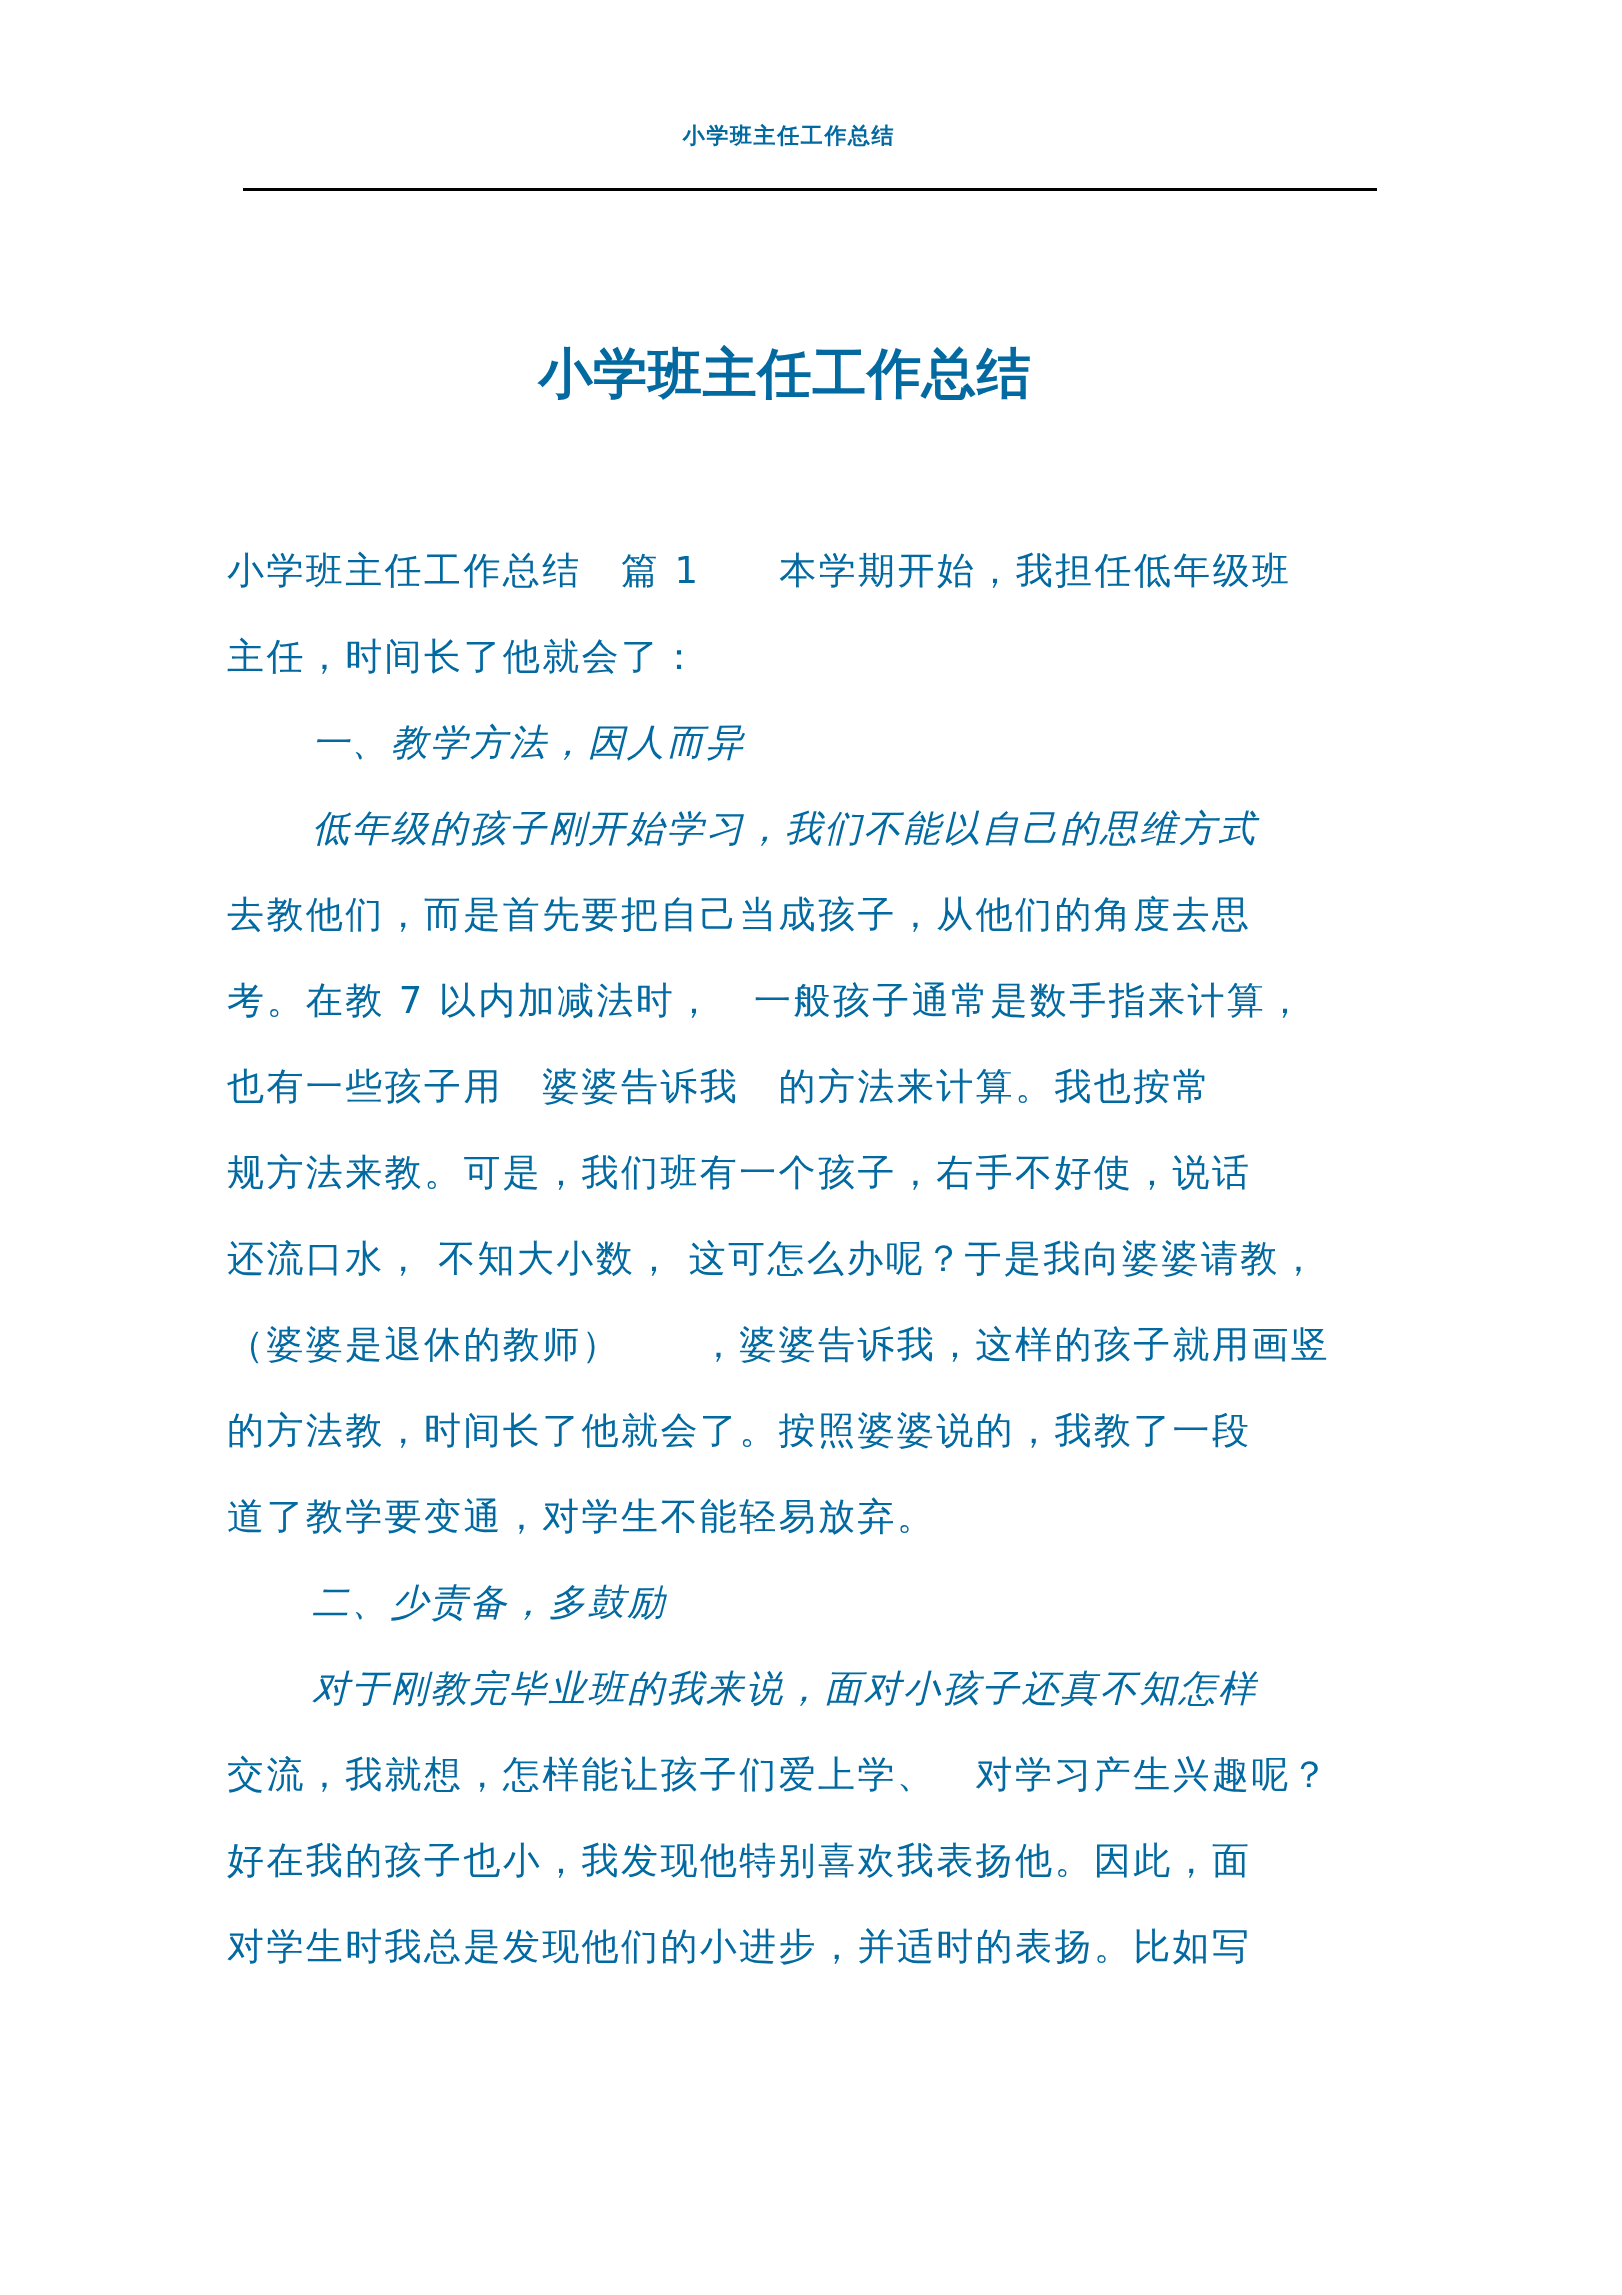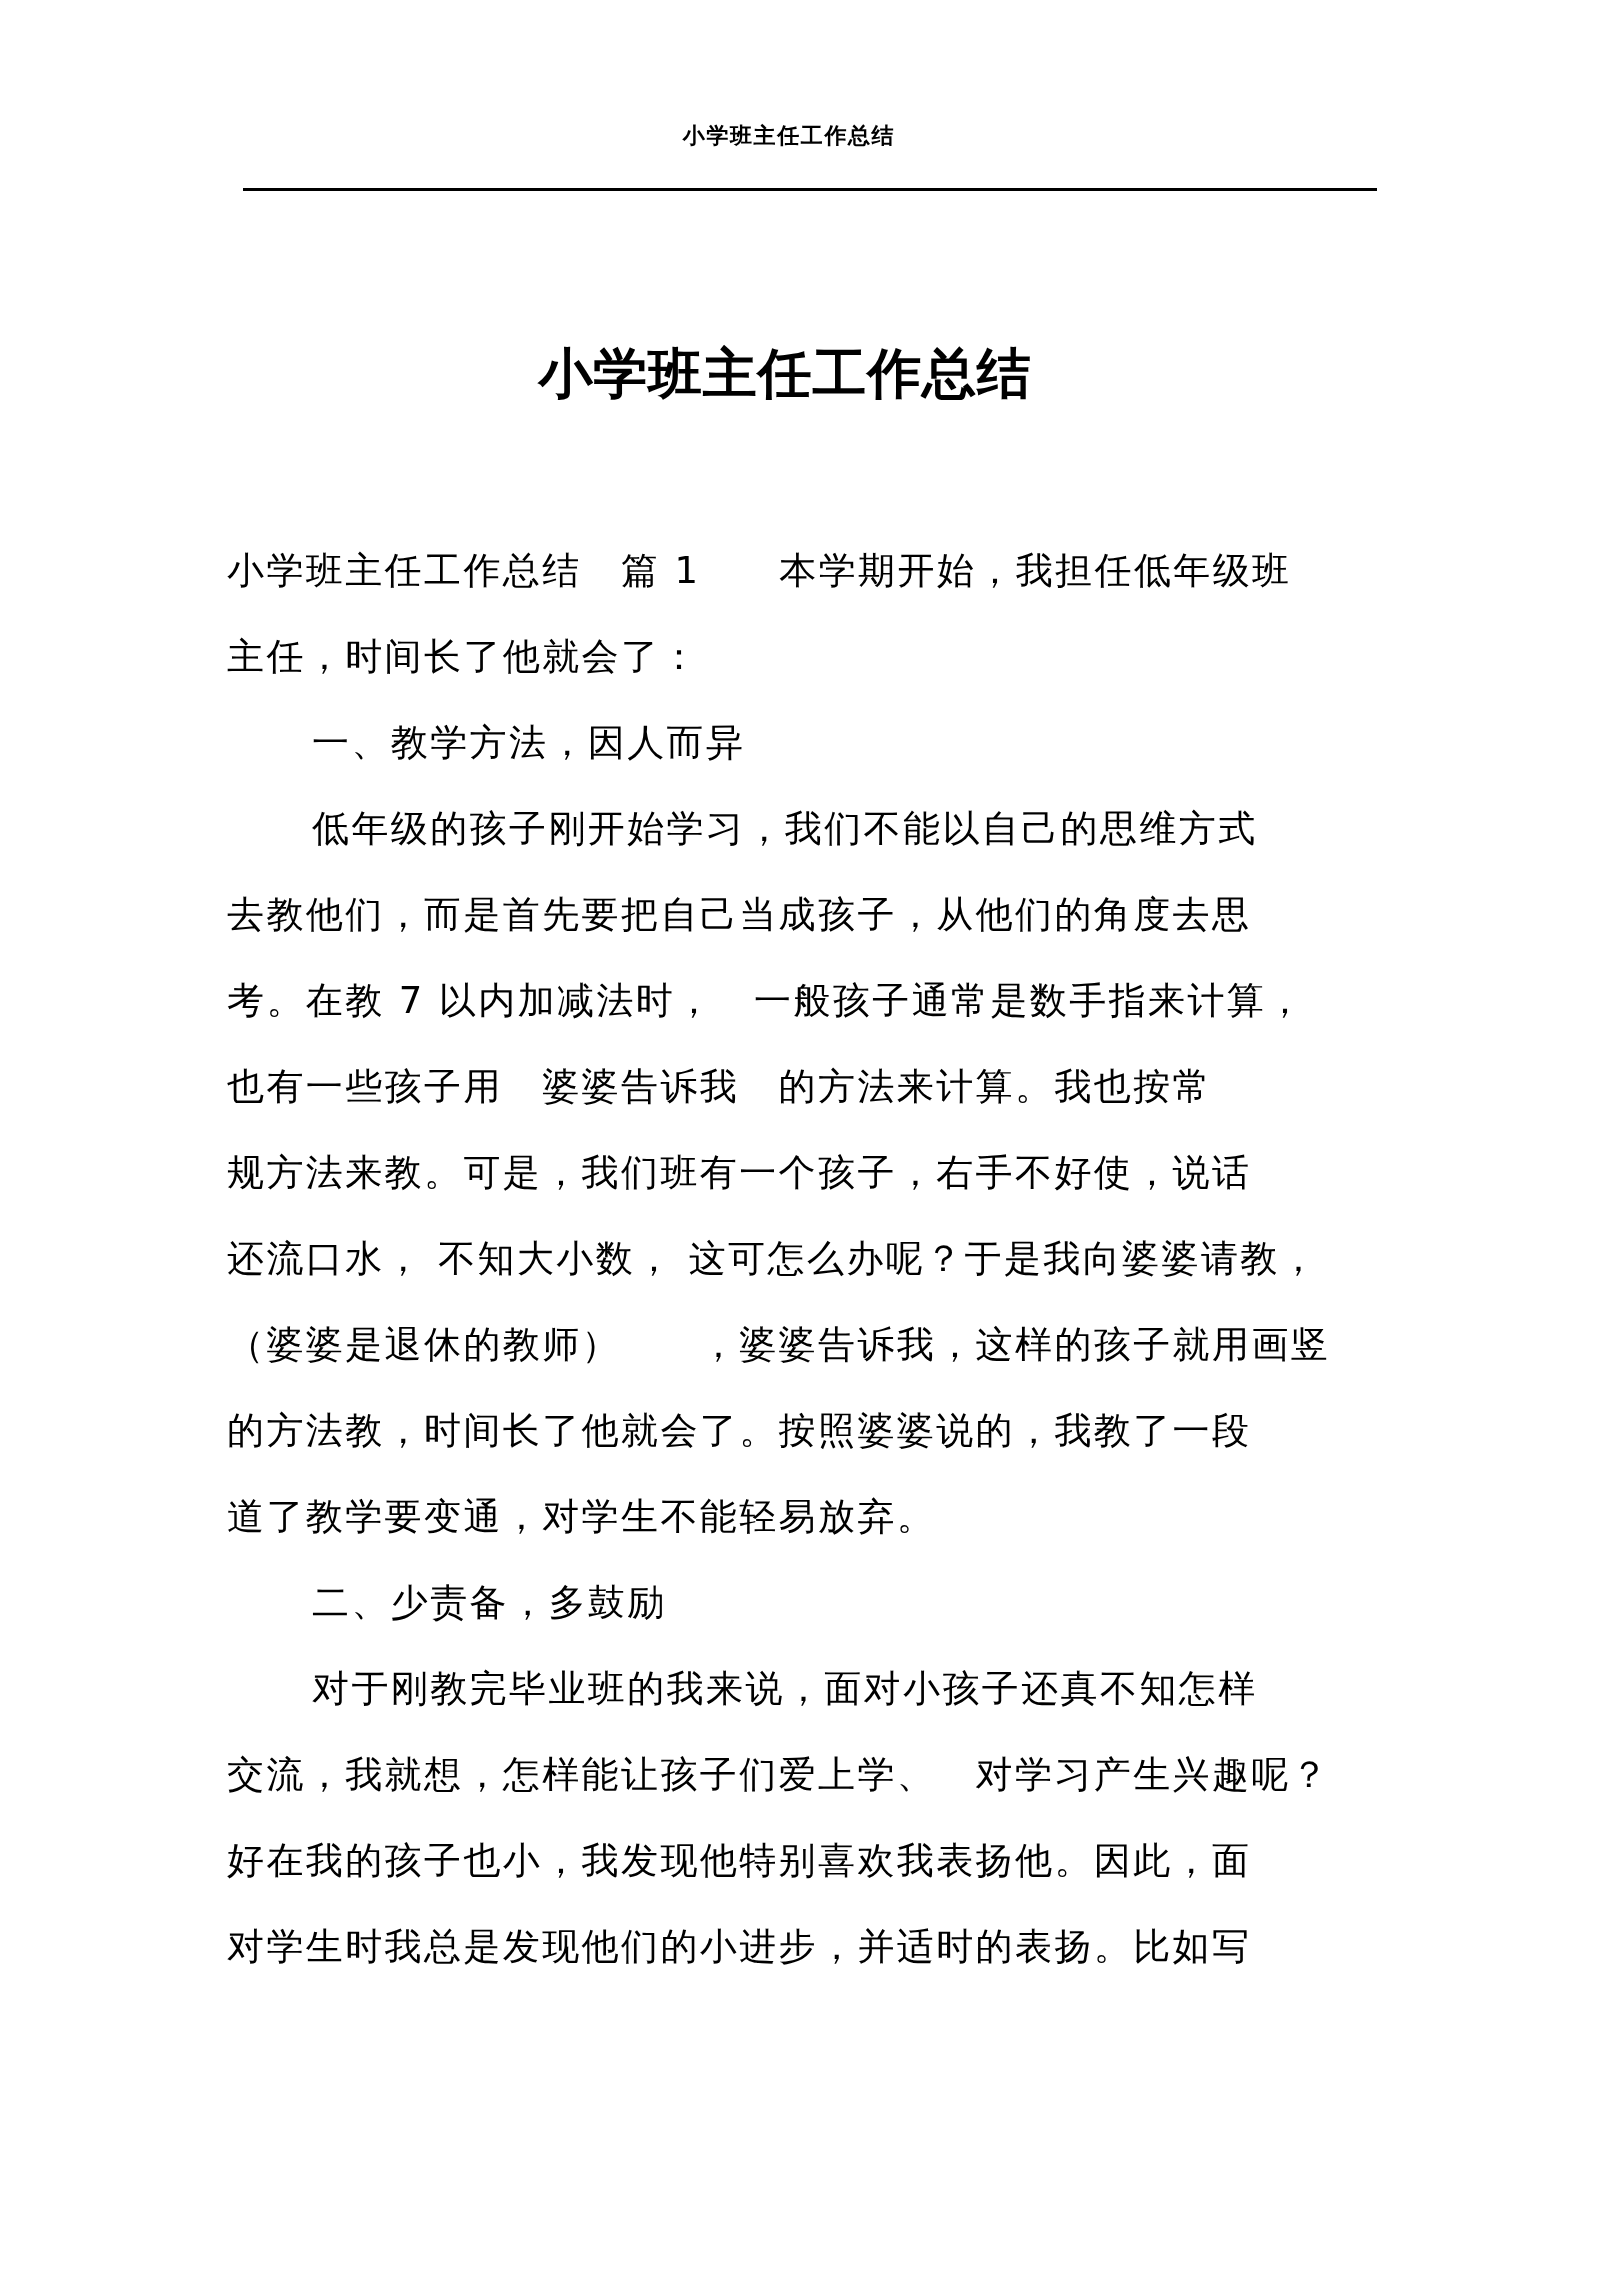--- a/index.html
+++ b/index.html
@@ -7,21 +7,21 @@
     padding: 0;
     background: #ffffff;
   }
   .page {
     position: relative;
     width: 1622px;
     height: 2295px;
     background: #ffffff;
     overflow: hidden;
     font-family: "DejaVu Sans", sans-serif;
-    color: #000000;
+    color: #0369a1;
   }
   
   .running-header {
     position: absolute;
     left: 243px;
     width: 1134px;
     top: 122px;
     text-align: center;
     padding-right: 42px;
     box-sizing: border-box;
@@ -64,20 +64,21 @@
   .line {
     height: 86px;
     line-height: 86px;
     font-size: 37px;
     letter-spacing: 2.4px;
     white-space: pre;
     overflow: visible;
   }
   .line.indent {
     padding-left: 85px;
+    font-style: italic;
   }
 </style>
 </head>
 <body>
 
 <div class="page">
 
   <div class="running-header">小学班主任工作总结</div>
 
   <div class="header-divider"></div>

